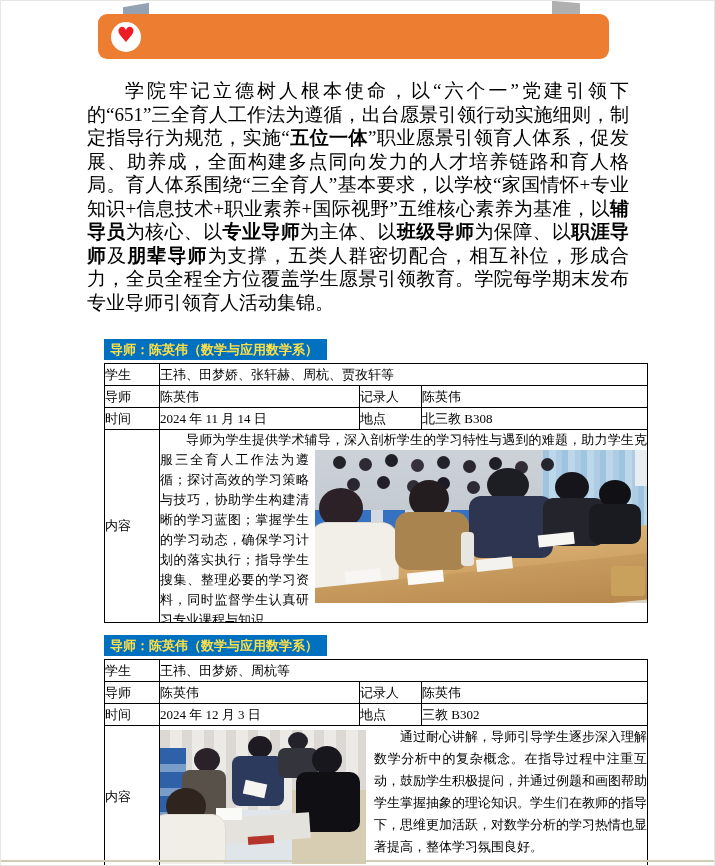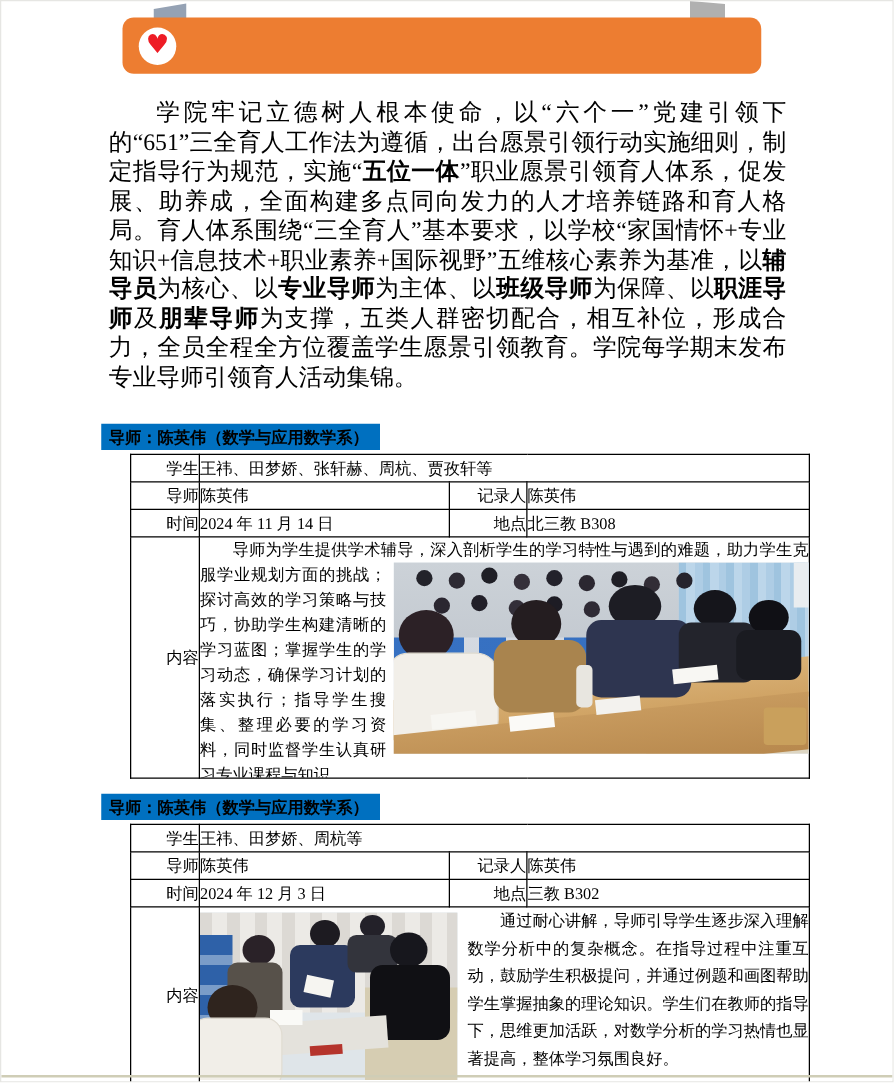--- a/index.html
+++ b/index.html
@@ -23,30 +23,30 @@
   .heart-badge span{font-family:"DejaVu Sans",sans-serif;font-size:21px;line-height:1;color:#EE1C25;margin-top:-2px;}
   .banner-title{font-family:"Liberation Sans","DejaVu Sans",sans-serif;font-weight:bold;font-size:17px;color:#fff;letter-spacing:1px;white-space:nowrap;}
 
   
   .intro{margin:20px 85px 0 86px;font-size:19px;line-height:23.5px;text-align:justify;}
   .intro p{margin:0;text-indent:2em;}
   .bd{font-weight:bold;}
 
   
   .mentor-label{
-    display:inline-block;margin:25px 0 0 80px;background:#0070C0;color:#000000;
+    display:inline-block;margin:25px 0 0 103px;background:#0070C0;color:#fde047;
     font-family:"Liberation Sans","DejaVu Sans",sans-serif;font-weight:bold;font-size:13px;
     padding:3px 9px 3px 6px;line-height:15px;
   }
   .mentor-label.second{margin-top:12px;}
 
   
   table.info-table{margin:3px 0 0 103px;width:543px;border-collapse:collapse;table-layout:fixed;font-size:13px;}
   table.info-table td{border:1px solid #000;height:22px;padding:0;vertical-align:middle;box-sizing:border-box;}
-  td.lbl{text-align:right;}
+  td.lbl{text-align:left;}
   td.val{padding:0 7px;}
   td.content-cell{vertical-align:top;padding:3px 5px;}
   .cc{overflow:hidden;text-align:justify;text-indent:2em;}
   .cc1{height:192px;line-height:20px;}
   .cc2{height:141px;line-height:22px;font-family:Liberation Serif, serif;}
 
   
   .photo{position:relative;overflow:hidden;background:#dfe5e9;}
   .photo>div{position:absolute;}
   .photo1{float:right;width:332px;height:153px;margin:0 0 2px 6px;}
@@ -166,21 +166,21 @@
             <div class="p1-hair3"></div>
             <div class="p1-navy"></div>
             <div class="p1-hair4"></div>
             <div class="p1-blk1"></div>
             <div class="p1-hair5"></div>
             <div class="p1-blk2"></div>
             <div class="p1-deskfront"></div>
             <div class="p1-papers"></div>
             <div class="p1-thermos"></div>
             <div class="p1-stool"></div>
-          </div><span>学业规划方面的挑战；探讨高效的学习策略与技巧，协助学生构建清晰的学习蓝图；掌握学生的学习动态，确保学习计划的落实执行；指导学生搜集、整理必要的学习资料，同时监督学生认真研习专业课程与知识。</span></div>
+          </div><span>三全育人工作法为遵循；探讨高效的学习策略与技巧，协助学生构建清晰的学习蓝图；掌握学生的学习动态，确保学习计划的落实执行；指导学生搜集、整理必要的学习资料，同时监督学生认真研习专业课程与知识。</span></div>
       </td>
     </tr>
   </tbody>
     </table>
 
   
   <div class="mentor-label second">导师：陈英伟（数学与应用数学系）</div>
   <table class="info-table">
     <colgroup>
         <col style="width:55px">

